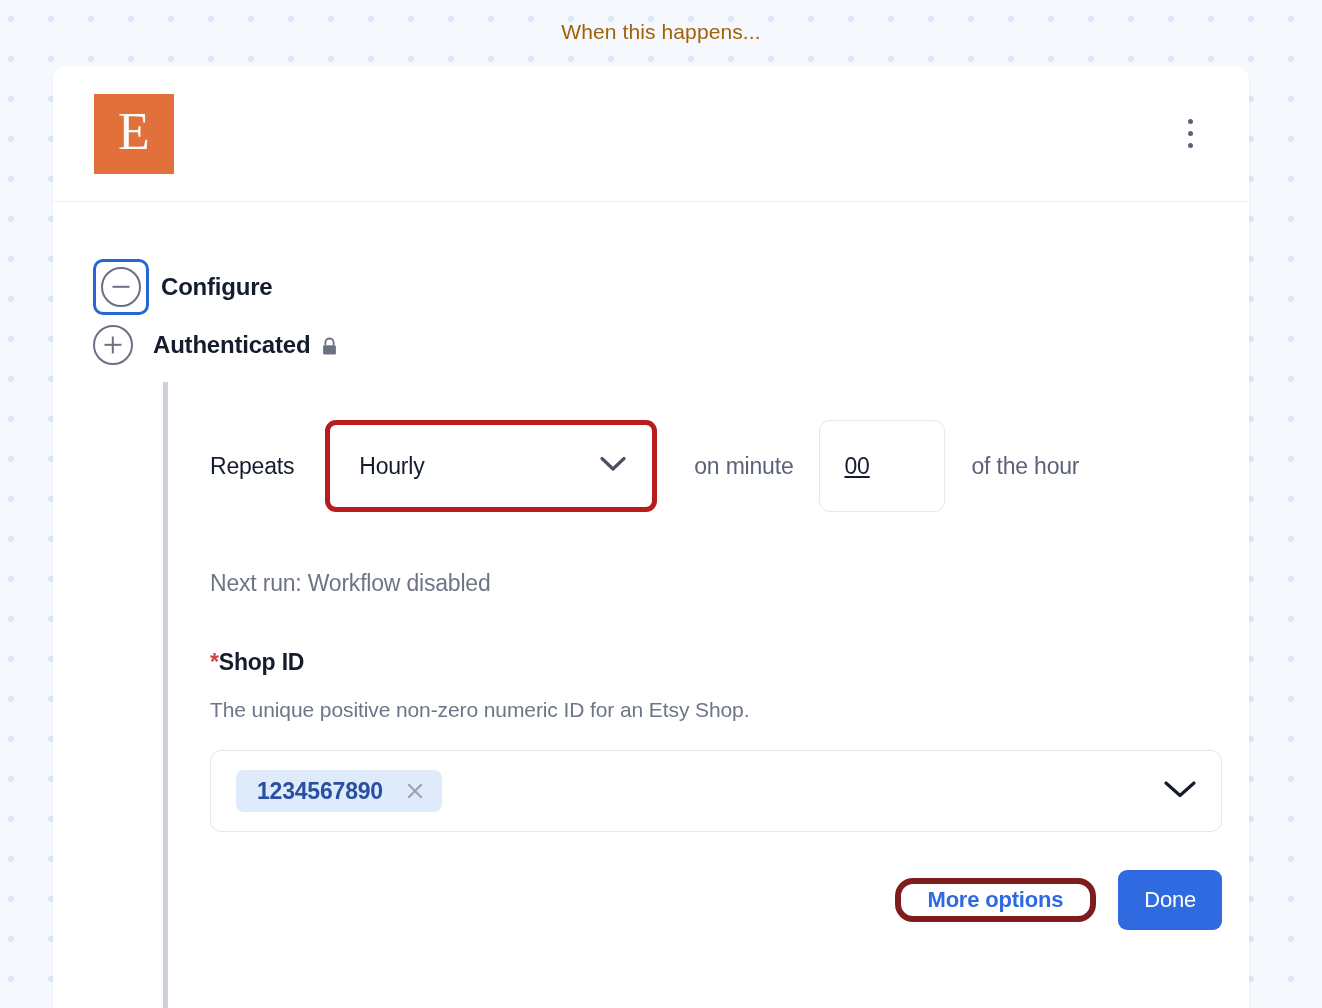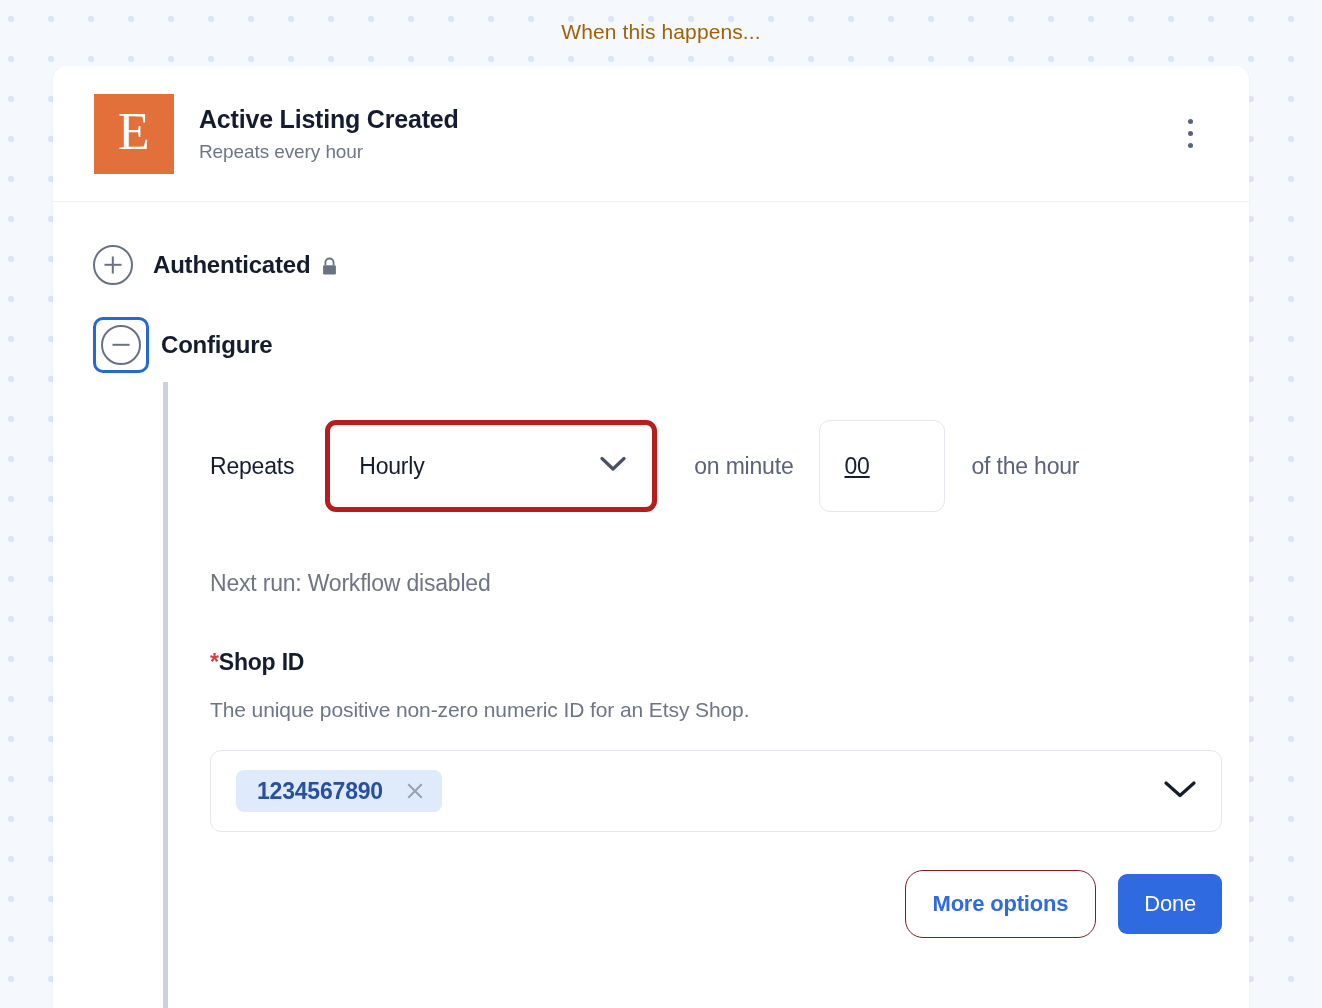--- a/index.html
+++ b/index.html
@@ -316,23 +316,23 @@
   .button-row {
     width: 1012px;
     margin-top: 38px;
     display: flex;
     justify-content: flex-end;
     align-items: center;
     gap: 22px;
   }
 
   .btn-outline {
-    height: 68px;
+    height: 44px;
     padding: 0 27px;
-    border: 1px solid #7f1d1d;
+    border: 6px solid #7f1d1d;
     border-radius: 18px;
     background: #fff;
     color: #2f6ae0;
     font-size: 22px;
     font-weight: bold;
     font-family: "Liberation Sans", sans-serif;
     letter-spacing: -.2px;
     cursor: pointer;
   }
 
@@ -354,57 +354,53 @@
 <body>
 
 <div class="top-caption">When this happens...</div>
 
 <div class="card">
 
   <div class="card-header">
     <div class="app-logo">
       <span>E</span>
     </div>
-    <div class="header-text">
-      <div class="header-title">Active Listing Created</div>
-      <div class="header-sub">Repeats every hour</div>
-    </div>
     <div class="kebab">
       <i></i>
       <i></i>
       <i></i>
     </div>
   </div>
 
   <div class="card-body">
 
     <div class="connector"></div>
+
+    <div class="step-row configure">
+      <div class="focus-ring">
+        <div class="circle-btn minus"></div>
+      </div>
+      <div class="step-label">
+        <span>Configure</span>
+      </div>
+    </div>
 
     <div class="step-row">
       <div class="circle-btn plus"></div>
       <div class="step-label">
         <span>Authenticated</span>
         <span class="lock-icon">
           <svg width="17" height="20" viewBox="0 0 17 20" xmlns="http://www.w3.org/2000/svg">
             <path d="M4.4 8.2V5.6a4.1 4.1 0 0 1 8.2 0v2.6" fill="none" stroke="#6a7183" stroke-width="1.8"></path>
             <rect x="2.1" y="8.2" width="12.8" height="9.3" rx="1.3" fill="#6a7183"></rect>
           </svg>
         </span>
       </div>
     </div>
 
-    <div class="step-row configure">
-      <div class="focus-ring">
-        <div class="circle-btn minus"></div>
-      </div>
-      <div class="step-label">
-        <span>Configure</span>
-      </div>
-    </div>
-
     <div class="form-area">
 
       <div class="repeats-row">
         <span class="field-label">Repeats</span>
 
         <div class="select-box">
           <span class="select-value">Hourly</span>
           <span>
             <svg width="26" height="16" viewBox="0 0 26 16" xmlns="http://www.w3.org/2000/svg">
               <path d="M2 2.5 L13 13 L24 2.5" fill="none" stroke="#4a5162" stroke-width="3.2" stroke-linecap="round" stroke-linejoin="round"></path>

